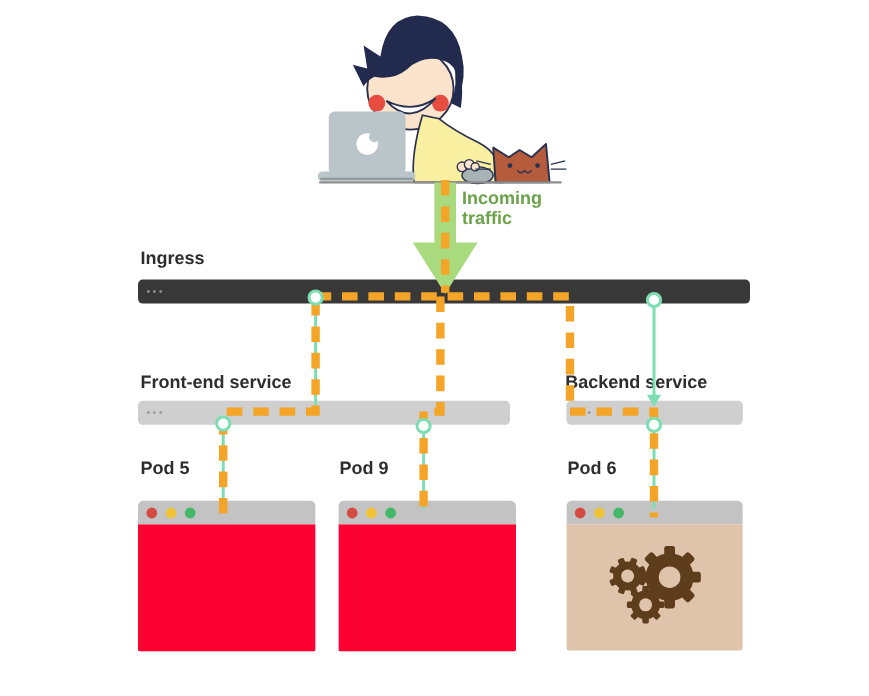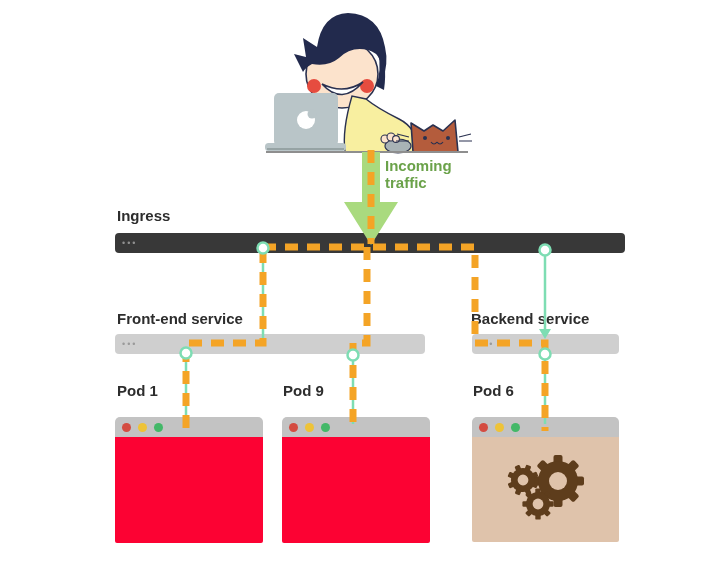--- a/index.html
+++ b/index.html
@@ -85,21 +85,21 @@
   </svg>
 
   <div class="abs traffic-label" style="left:385px;top:157px;">
     <div>Incoming</div>
     <div>traffic</div>
   </div>
 
   <div class="abs diagram-label" style="left:117px;top:207px;">Ingress</div>
   <div class="abs diagram-label" style="left:471px;top:310px;">Backend service</div>
   <div class="abs diagram-label" style="left:117px;top:310px;">Front-end service</div>
-  <div class="abs diagram-label" style="left:117px;top:382px;">Pod 1</div>
+  <div class="abs diagram-label" style="left:117px;top:382px;">Pod 5</div>
   <div class="abs diagram-label" style="left:283px;top:382px;">Pod 9</div>
   <div class="abs diagram-label" style="left:473px;top:382px;">Pod 6</div>
 
   <div class="abs bar ingress-bar" style="left:115px;top:233px;width:510px;height:20px;">
     <span class="menu-dots">•••</span>
   </div>
 
   <div class="abs bar service-bar" style="left:115px;top:334px;width:310px;height:20px;">
     <span class="menu-dots">•••</span>
   </div>

